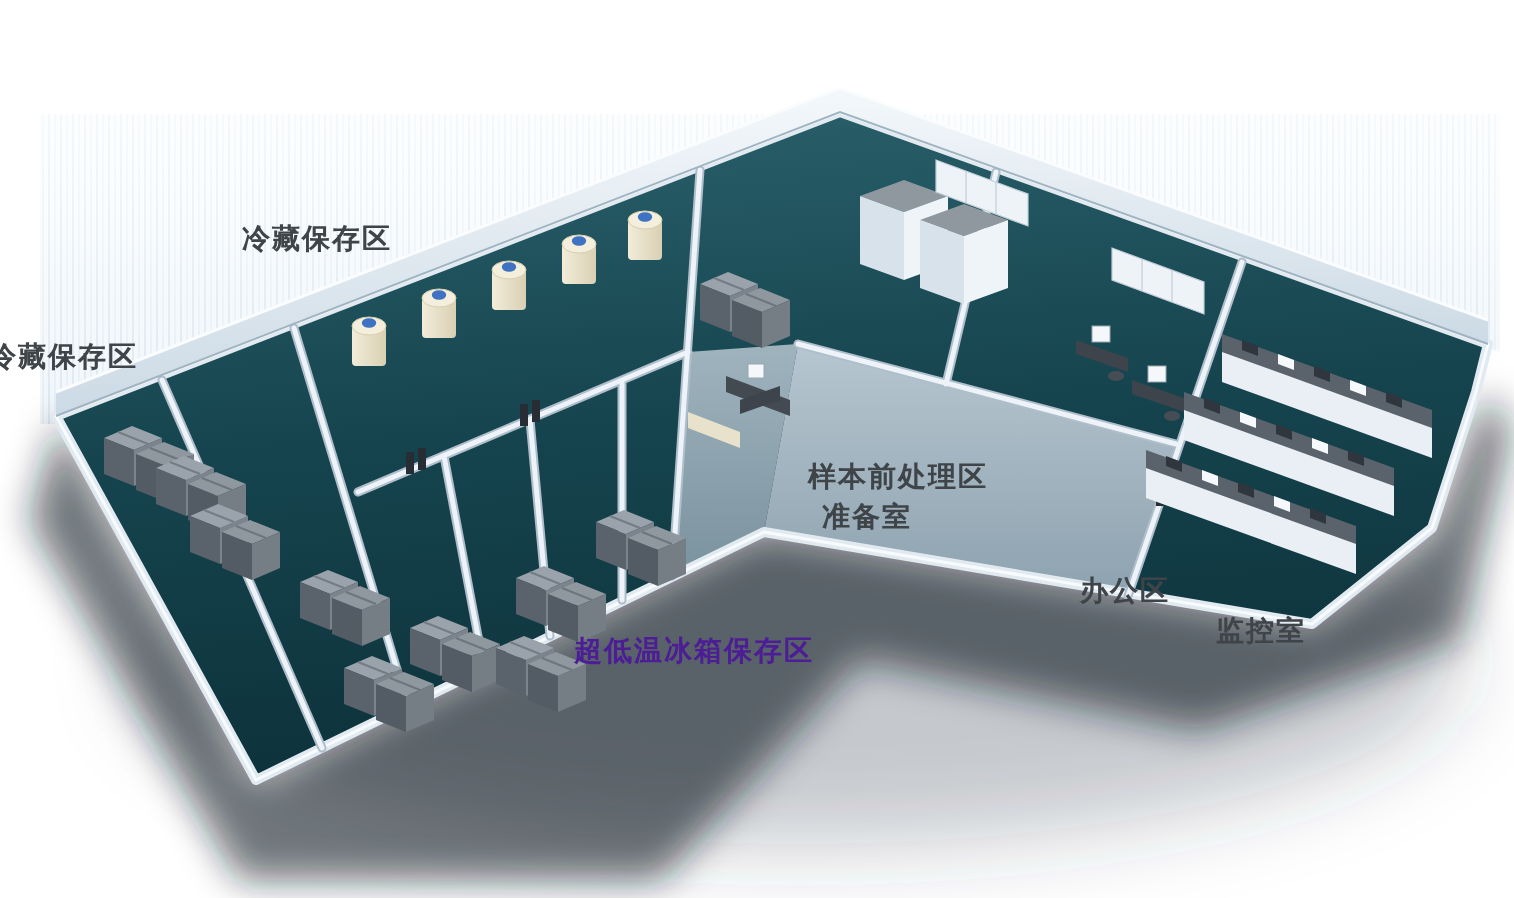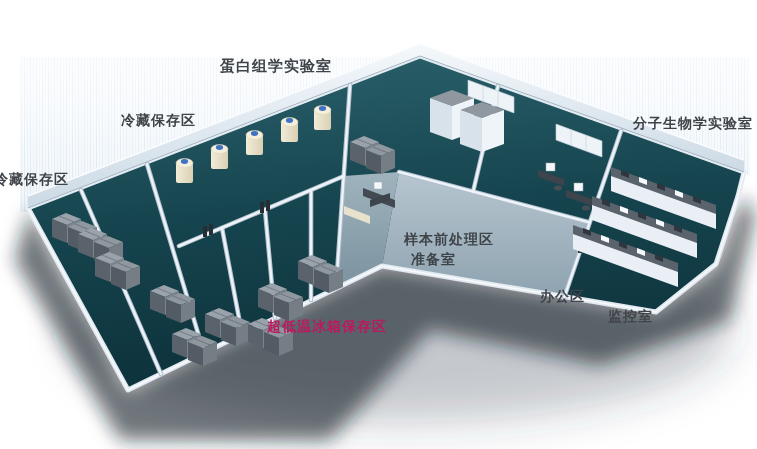--- a/index.html
+++ b/index.html
@@ -21,21 +21,21 @@
     font-weight:bold;font-size:14px;line-height:1;color:#3f4449;letter-spacing:1px;
   }
   #lbl-proteomics{left:220px;top:59px;font-size:15px;}
   #lbl-ln2{left:121px;top:113px;}
   #lbl-cold{left:-6px;top:172px;}
   #lbl-mol{left:633px;top:116px;}
   #lbl-sample{left:404px;top:232px;}
   #lbl-prep{left:411px;top:252px;}
   #lbl-office{left:540px;top:289px;}
   #lbl-monitor{left:567px;top:309px;margin-left:41px;}
-  #lbl-ult{left:267px;top:319px;color:#be185d;}
+  #lbl-ult{left:287px;top:319px;color:#4c1d95;}
 </style>
 </head>
 <body>
 
 <div class="stage">
 
   <div class="haze"></div>
 
   <svg class="plan" width="757" height="449" viewBox="0 0 757 449">
     <defs>
@@ -202,23 +202,21 @@
 
       <g>
         <polygon points="363,188 395,200 395,208 363,196" fill="#434a52"></polygon>
         <polygon points="370,200 390,193 390,200 370,207" fill="#3d444c"></polygon>
         <rect x="374" y="182" width="8" height="7" fill="#f4f8fb" stroke="#9aa6b0" stroke-width="0.5"></rect>
         <polygon points="344,206 370,216 370,224 344,214" fill="#e8e1cb"></polygon>
       </g>
     </g>
   </svg>
 
-  <div class="lbl" id="lbl-proteomics">蛋白组学实验室</div>
   <div class="lbl" id="lbl-ln2">冷藏保存区</div>
   <div class="lbl" id="lbl-cold">冷藏保存区</div>
-  <div class="lbl" id="lbl-mol">分子生物学实验室</div>
   <div class="lbl" id="lbl-sample">样本前处理区</div>
   <div class="lbl" id="lbl-prep">准备室</div>
   <div class="lbl" id="lbl-office">办公区</div>
   <div class="lbl" id="lbl-monitor">监控室</div>
   <div class="lbl" id="lbl-ult">超低温冰箱保存区</div>
 
 </div>
 
 </body></html>

